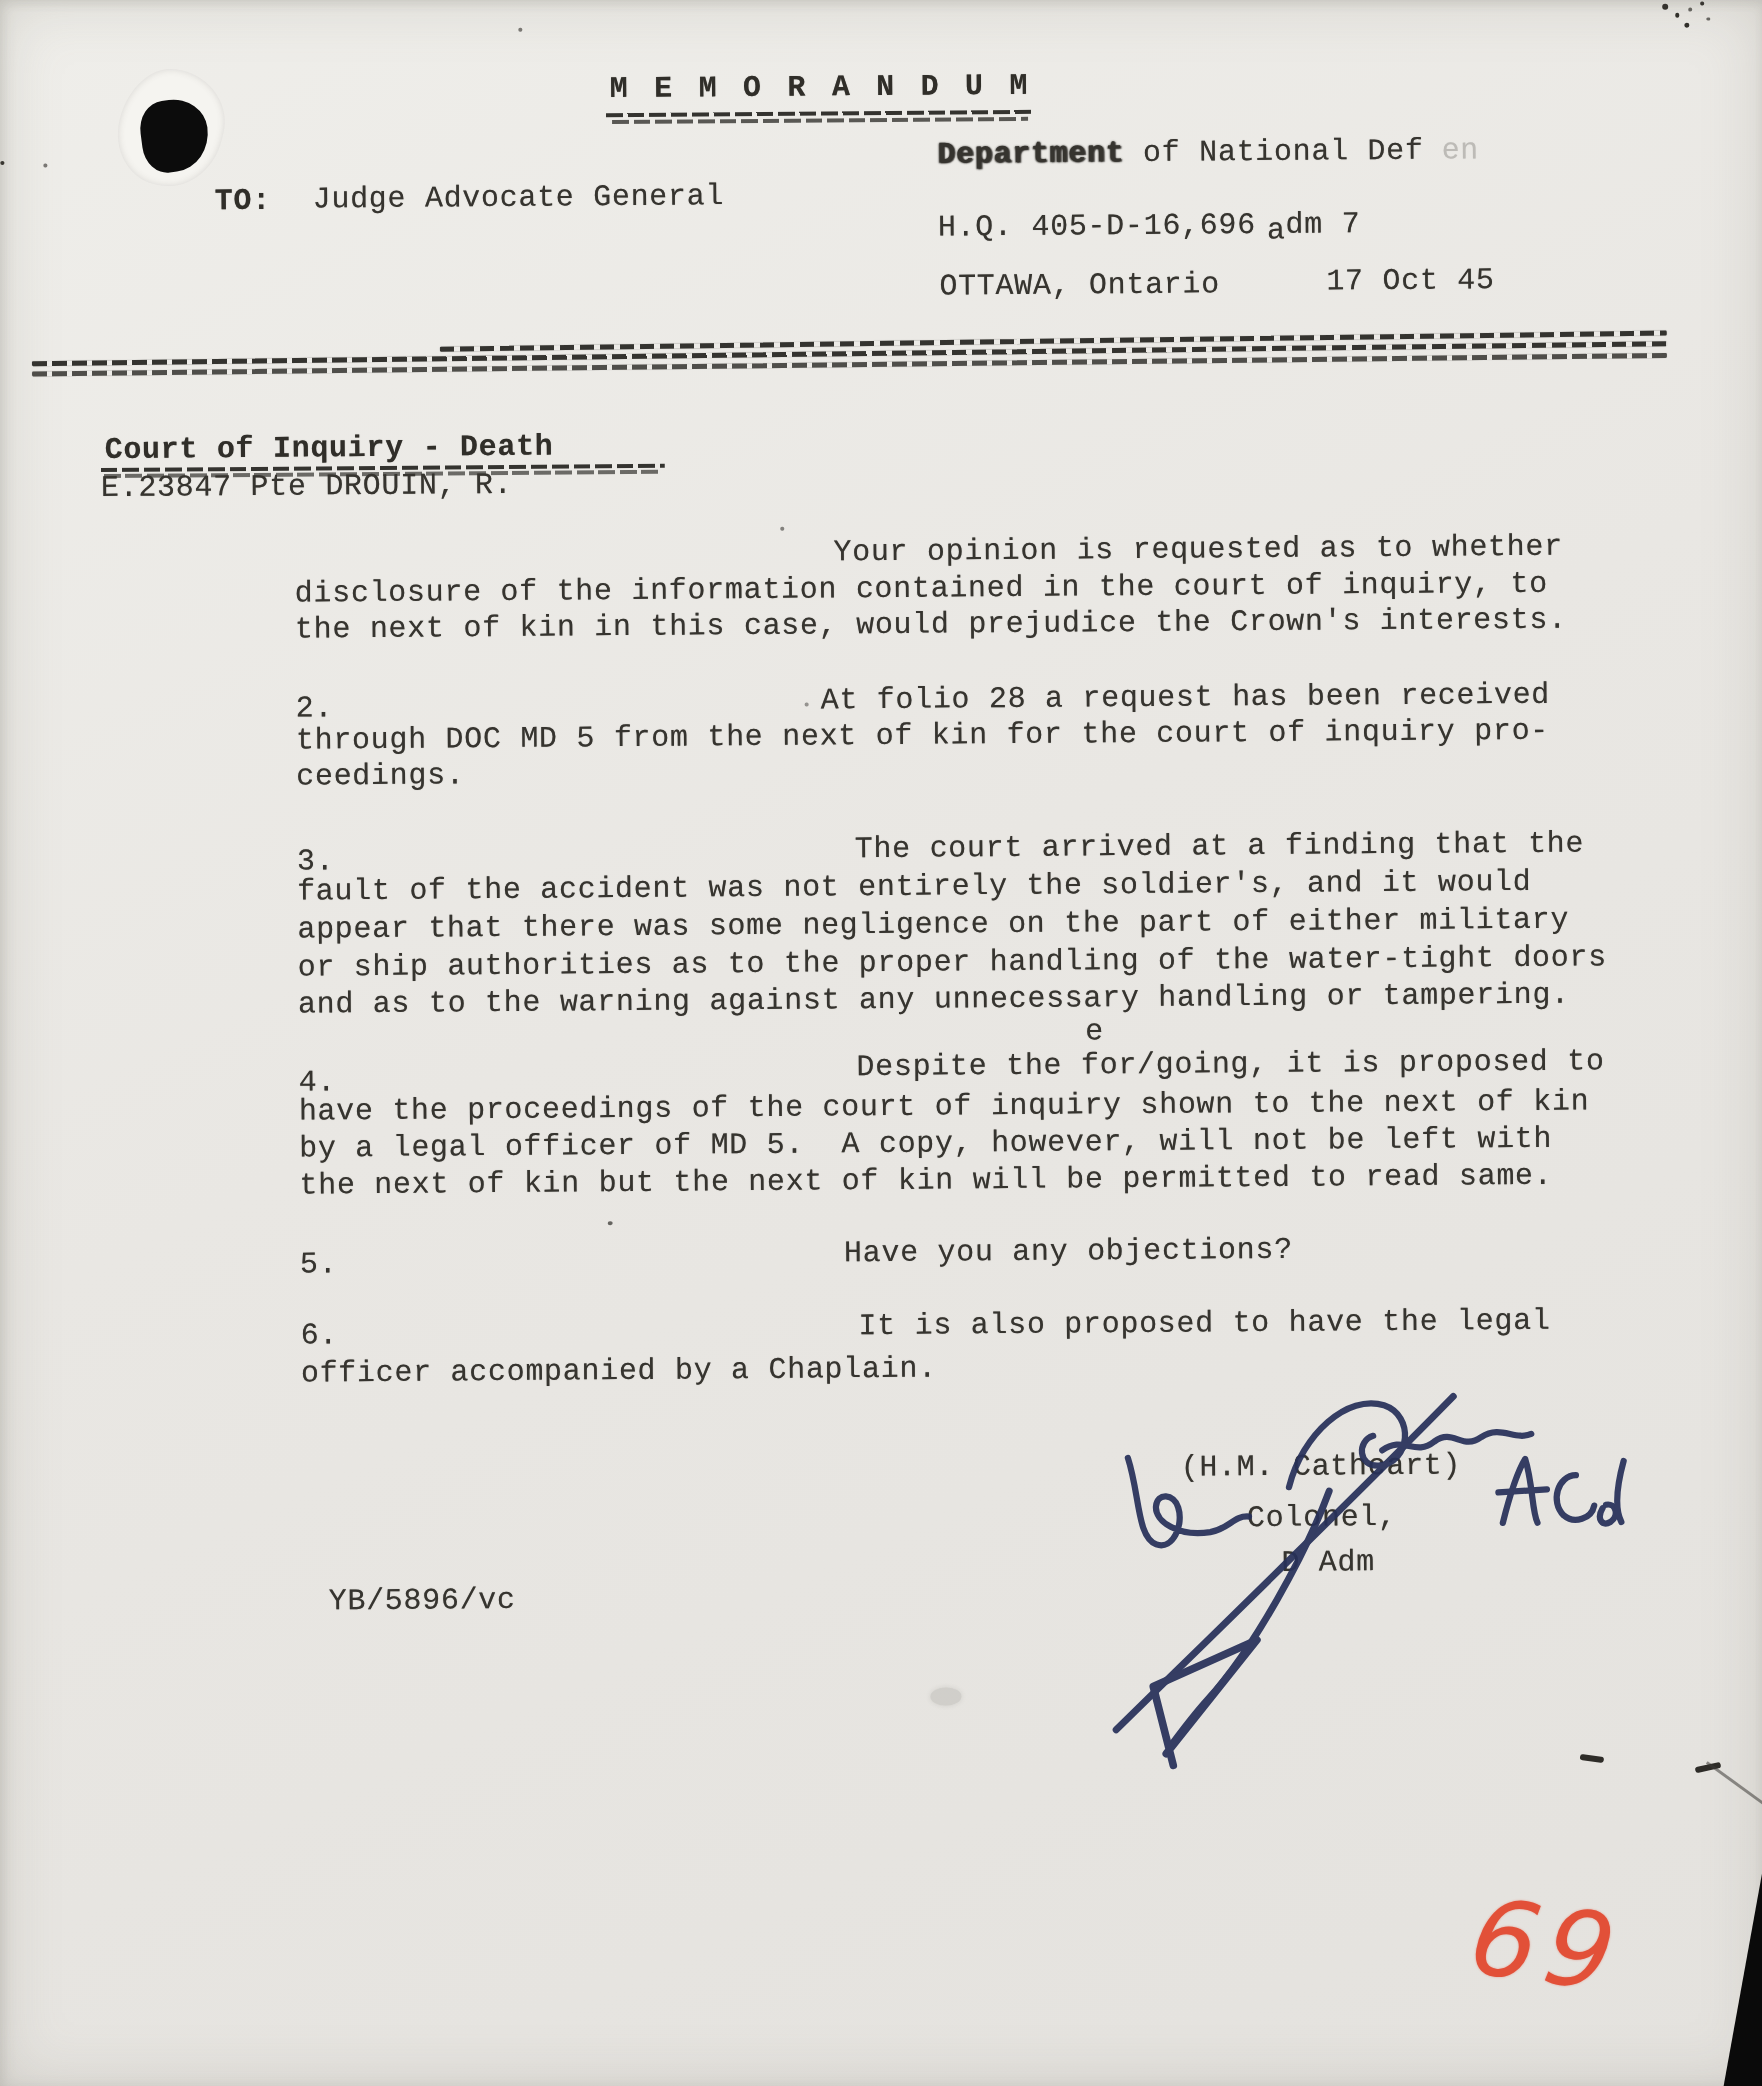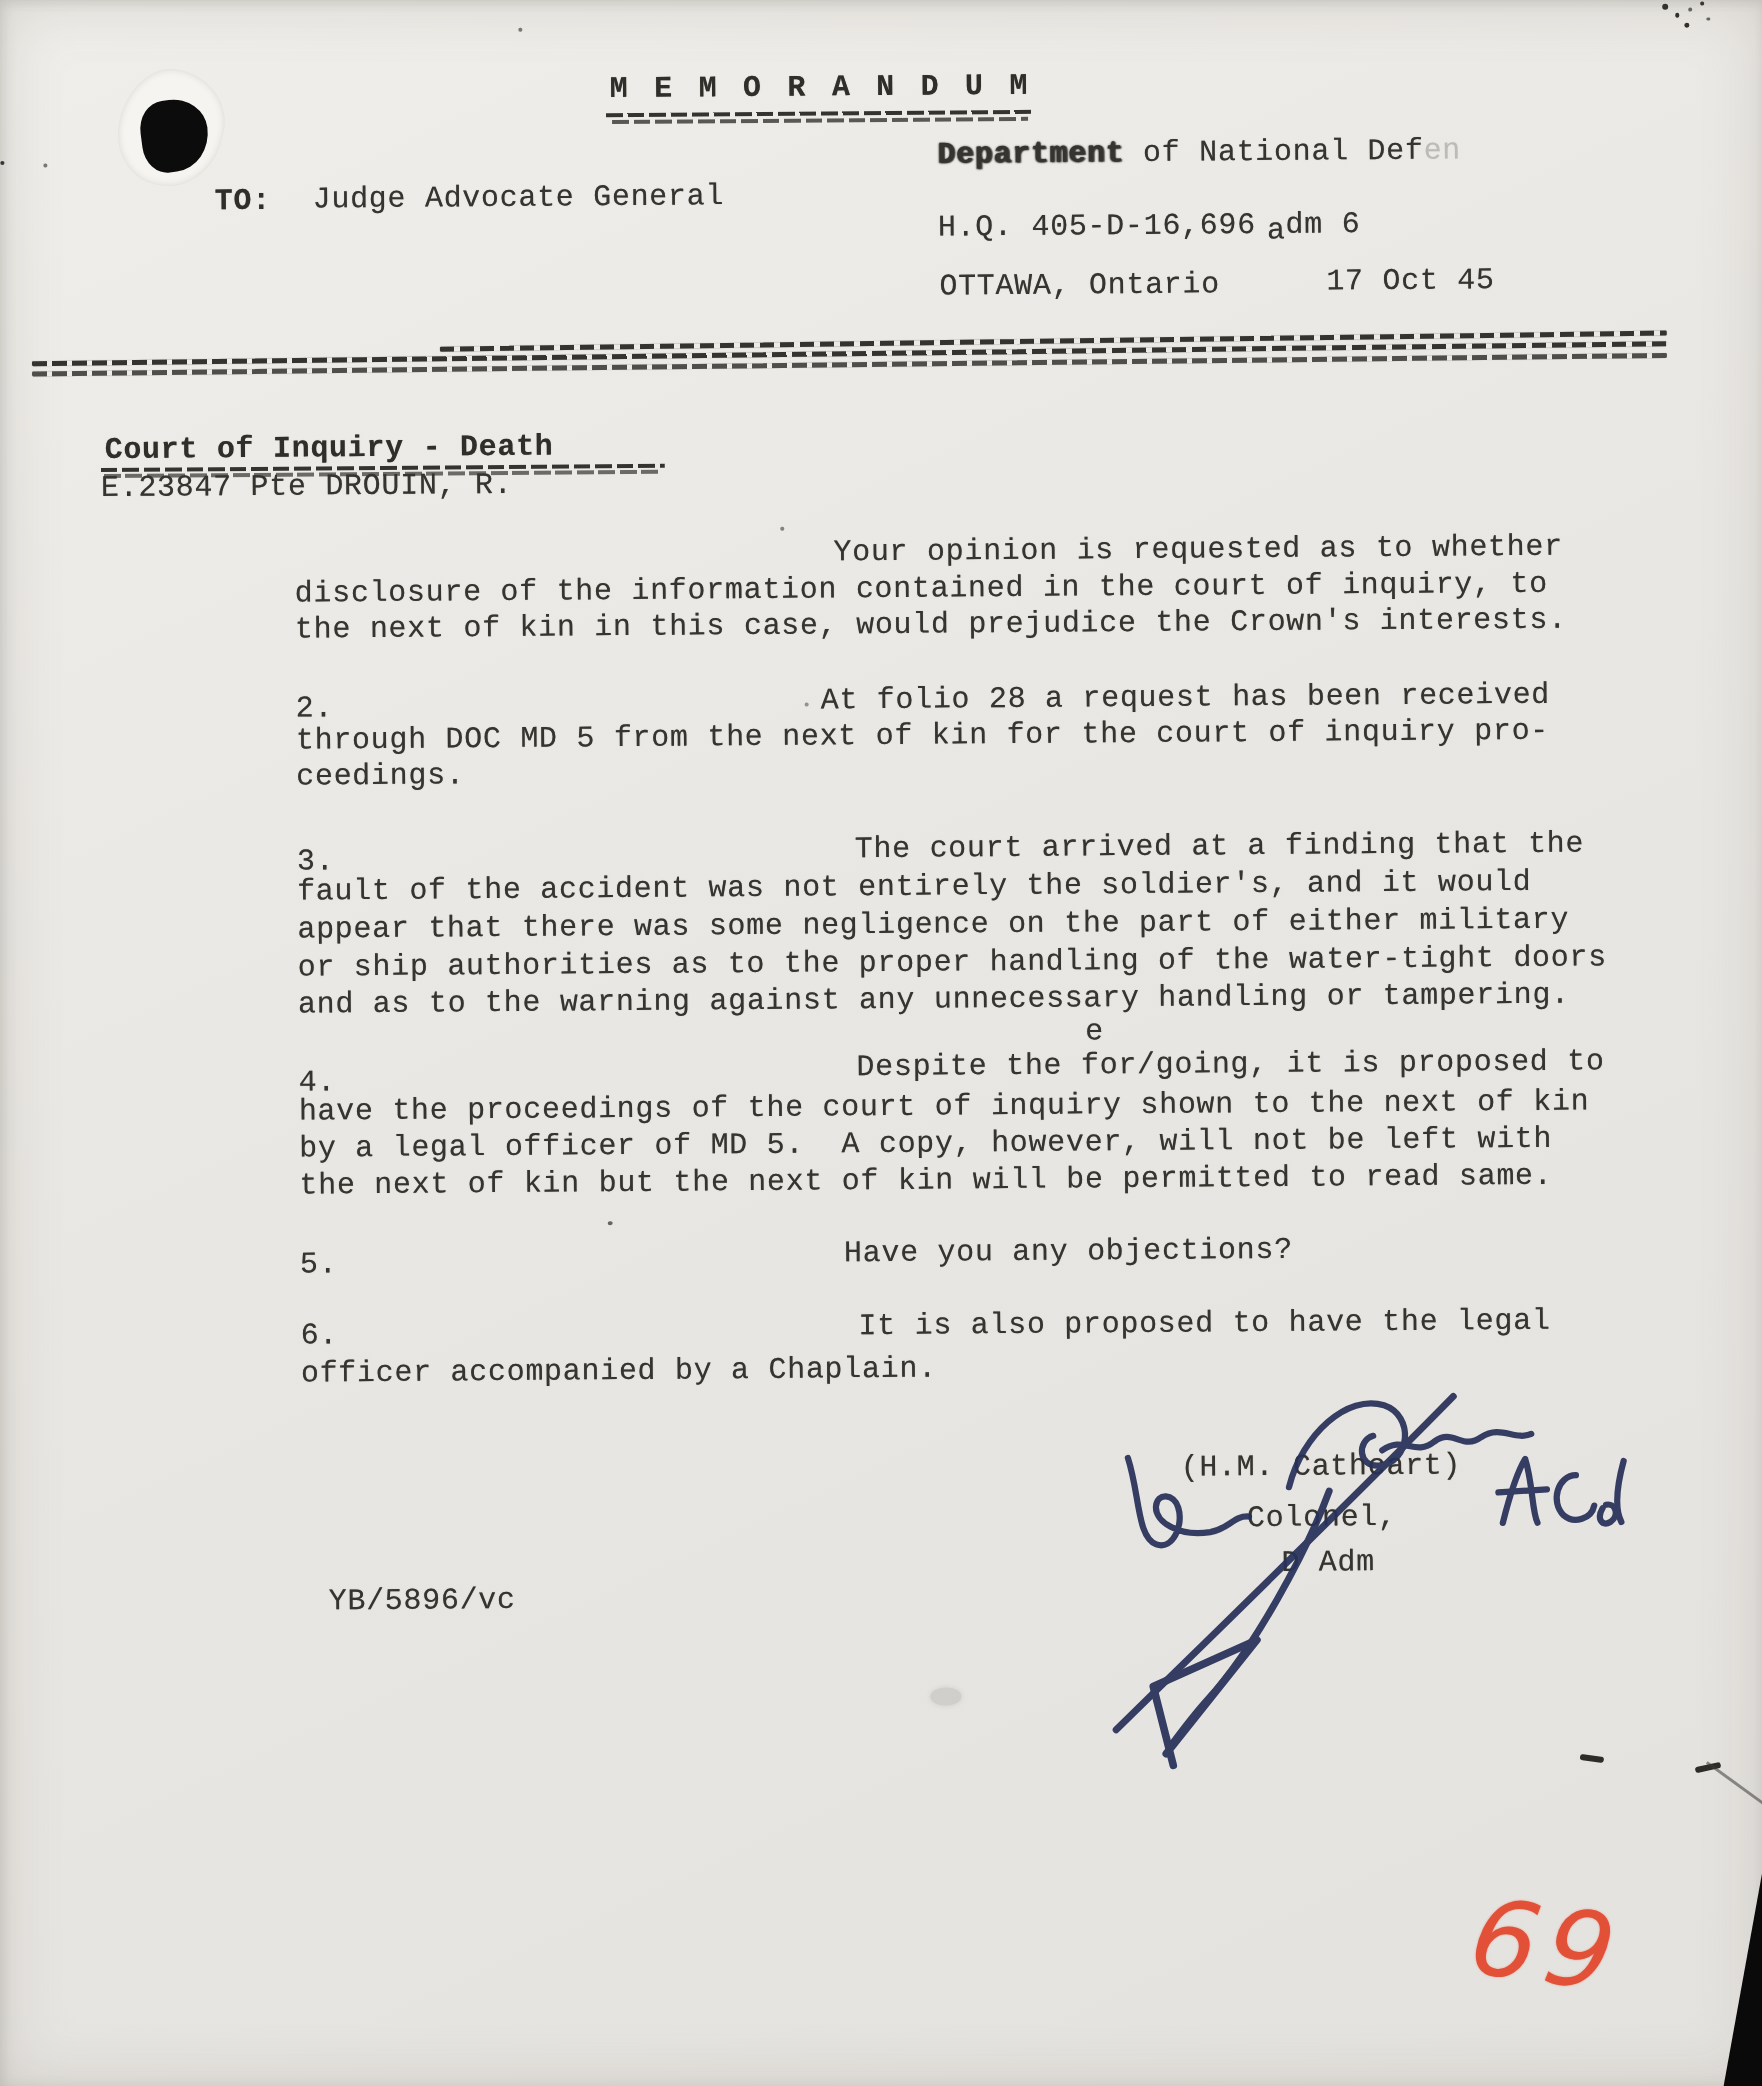--- a/index.html
+++ b/index.html
@@ -9,21 +9,21 @@
     font-family:"Liberation Mono","DejaVu Sans Mono",monospace;
   }
   .vignette{position:absolute;inset:0;pointer-events:none;z-index:40;
     box-shadow:inset 0 0 62px rgba(120,114,102,.22), inset 4.2px 0 12.5px rgba(110,105,95,.12), inset 0 4.2px 9.7px rgba(110,105,95,.10);}
   #doc{position:absolute;inset:0;transform:rotate(-.45deg);transform-origin:50% 42%;}
   .tl{position:absolute;font:400 30px/33px "Liberation Mono","DejaVu Sans Mono",monospace;
       color:#36342f;letter-spacing:0.7px;white-space:pre;
       text-shadow:0 0 0.7px rgba(50,48,42,.55);}
   .bold{font-weight:700;color:#302e29;}
   .ttl{letter-spacing:4.2px;}
-  .faded{opacity:.25;}
+  .faded{opacity:.25;margin-left:18px;}
   .smudge{font-weight:700;text-shadow:1.4px 0.7px 1.4px rgba(40,38,34,.85),-0.7px 0.7px 1.4px rgba(40,38,34,.6),0 0 2.1px rgba(40,38,34,.5);}
   .subchar{display:inline-block;transform:translateY(5.6px);}
   .gap{display:inline-block;width:11px;}
   .dash-row{position:absolute;height:4.9px;border-radius:1.4px;
     background:repeating-linear-gradient(90deg,#34332f 0 14.6px,rgba(0,0,0,0) 14.6px 20px);
     box-shadow:0 0 0.7px rgba(40,38,34,.6);}
   .uline{position:absolute;height:3.5px;
     background:repeating-linear-gradient(90deg,#34332f 0 16.7px,rgba(0,0,0,0) 16.7px 21.5px);}
   .speck{position:absolute;background:#2e2c28;border-radius:50%;}
   .smear{position:absolute;border-radius:50%;}
@@ -52,21 +52,21 @@
   <div class="punch-inner"></div>
 
   <div class="tl bold ttl" style="left:616px;top:71px;">M E M O R A N D U M</div>
   <div class="uline" style="left:612px;top:111px;width:429px;"></div>
   <div class="uline" style="left:618px;top:118px;width:416px;opacity:.8;"></div>
 
   <div class="tl bold" style="left:220px;top:180px;">TO:</div>
   <div class="tl" style="left:318px;top:179px;">Judge Advocate General</div>
 
   <div class="tl" style="left:943px;top:139px;"><span class="smudge">Department</span><span> of National Def</span><span class="faded">en</span></div>
-  <div class="tl" style="left:943px;top:212px;"><span>H.Q. 405-D-16,696</span><span class="gap"></span><span class="subchar">a</span><span>dm 6</span></div>
+  <div class="tl" style="left:943px;top:212px;"><span>H.Q. 405-D-16,696</span><span class="gap"></span><span class="subchar">a</span><span>dm 7</span></div>
   <div class="tl" style="left:944px;top:271px;">OTTAWA, Ontario</div>
   <div class="tl" style="left:1331px;top:269px;">17 Oct 45</div>
 
   <div class="dash-row" style="left:444px;top:340px;width:1227px;transform:rotate(-.3deg);"></div>
   <div class="dash-row" style="left:36px;top:351px;width:1635px;transform:rotate(-.25deg);"></div>
   <div class="dash-row" style="left:36px;top:362px;width:1635px;transform:rotate(-.2deg);opacity:.85;"></div>
 
   <div class="tl bold" style="left:108px;top:428px;">Court of Inquiry - Death</div>
   <div class="uline" style="left:104px;top:462px;width:564px;height:4.2px;"></div>
   <div class="uline" style="left:107px;top:468px;width:555px;opacity:.7;"></div>

